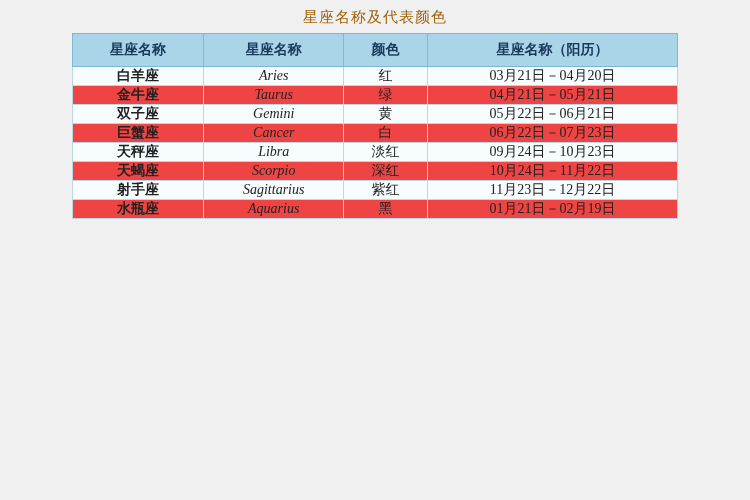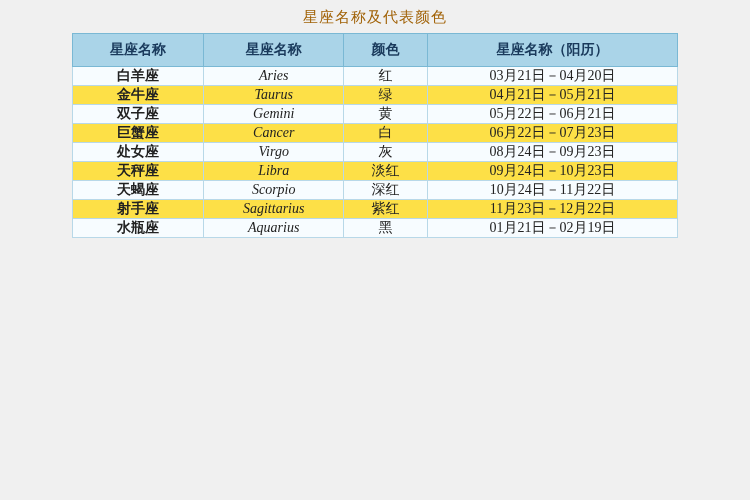--- a/index.html
+++ b/index.html
@@ -32,21 +32,21 @@
       background-color: #aad4e8;
     }
     thead th {
       border: 1px solid #7ab8d4;
       padding: 7px 10px;
       text-align: center;
       font-weight: bold;
       color: #1a3a5c;
     }
     tbody tr {
-      background-color: #fde047;
+      background-color: #ef4444;
     }
     tbody tr:nth-child(odd) {
       background-color: #f7fcff;
     }
     tbody td {
       border: 1px solid #b8d8e8;
       padding: 0 10px;
       text-align: center;
       color: #222;
     }
@@ -93,26 +93,20 @@
           <td>黄</td>
           <td>05月22日－06月21日</td>
         </tr>
         <tr>
           <td>巨蟹座</td>
           <td>Cancer</td>
           <td>白</td>
           <td>06月22日－07月23日</td>
         </tr>
         <tr>
-          <td>处女座</td>
-          <td>Virgo</td>
-          <td>灰</td>
-          <td>08月24日－09月23日</td>
-        </tr>
-        <tr>
           <td>天秤座</td>
           <td>Libra</td>
           <td>淡红</td>
           <td>09月24日－10月23日</td>
         </tr>
         <tr>
           <td>天蝎座</td>
           <td>Scorpio</td>
           <td>深红</td>
           <td>10月24日－11月22日</td>

